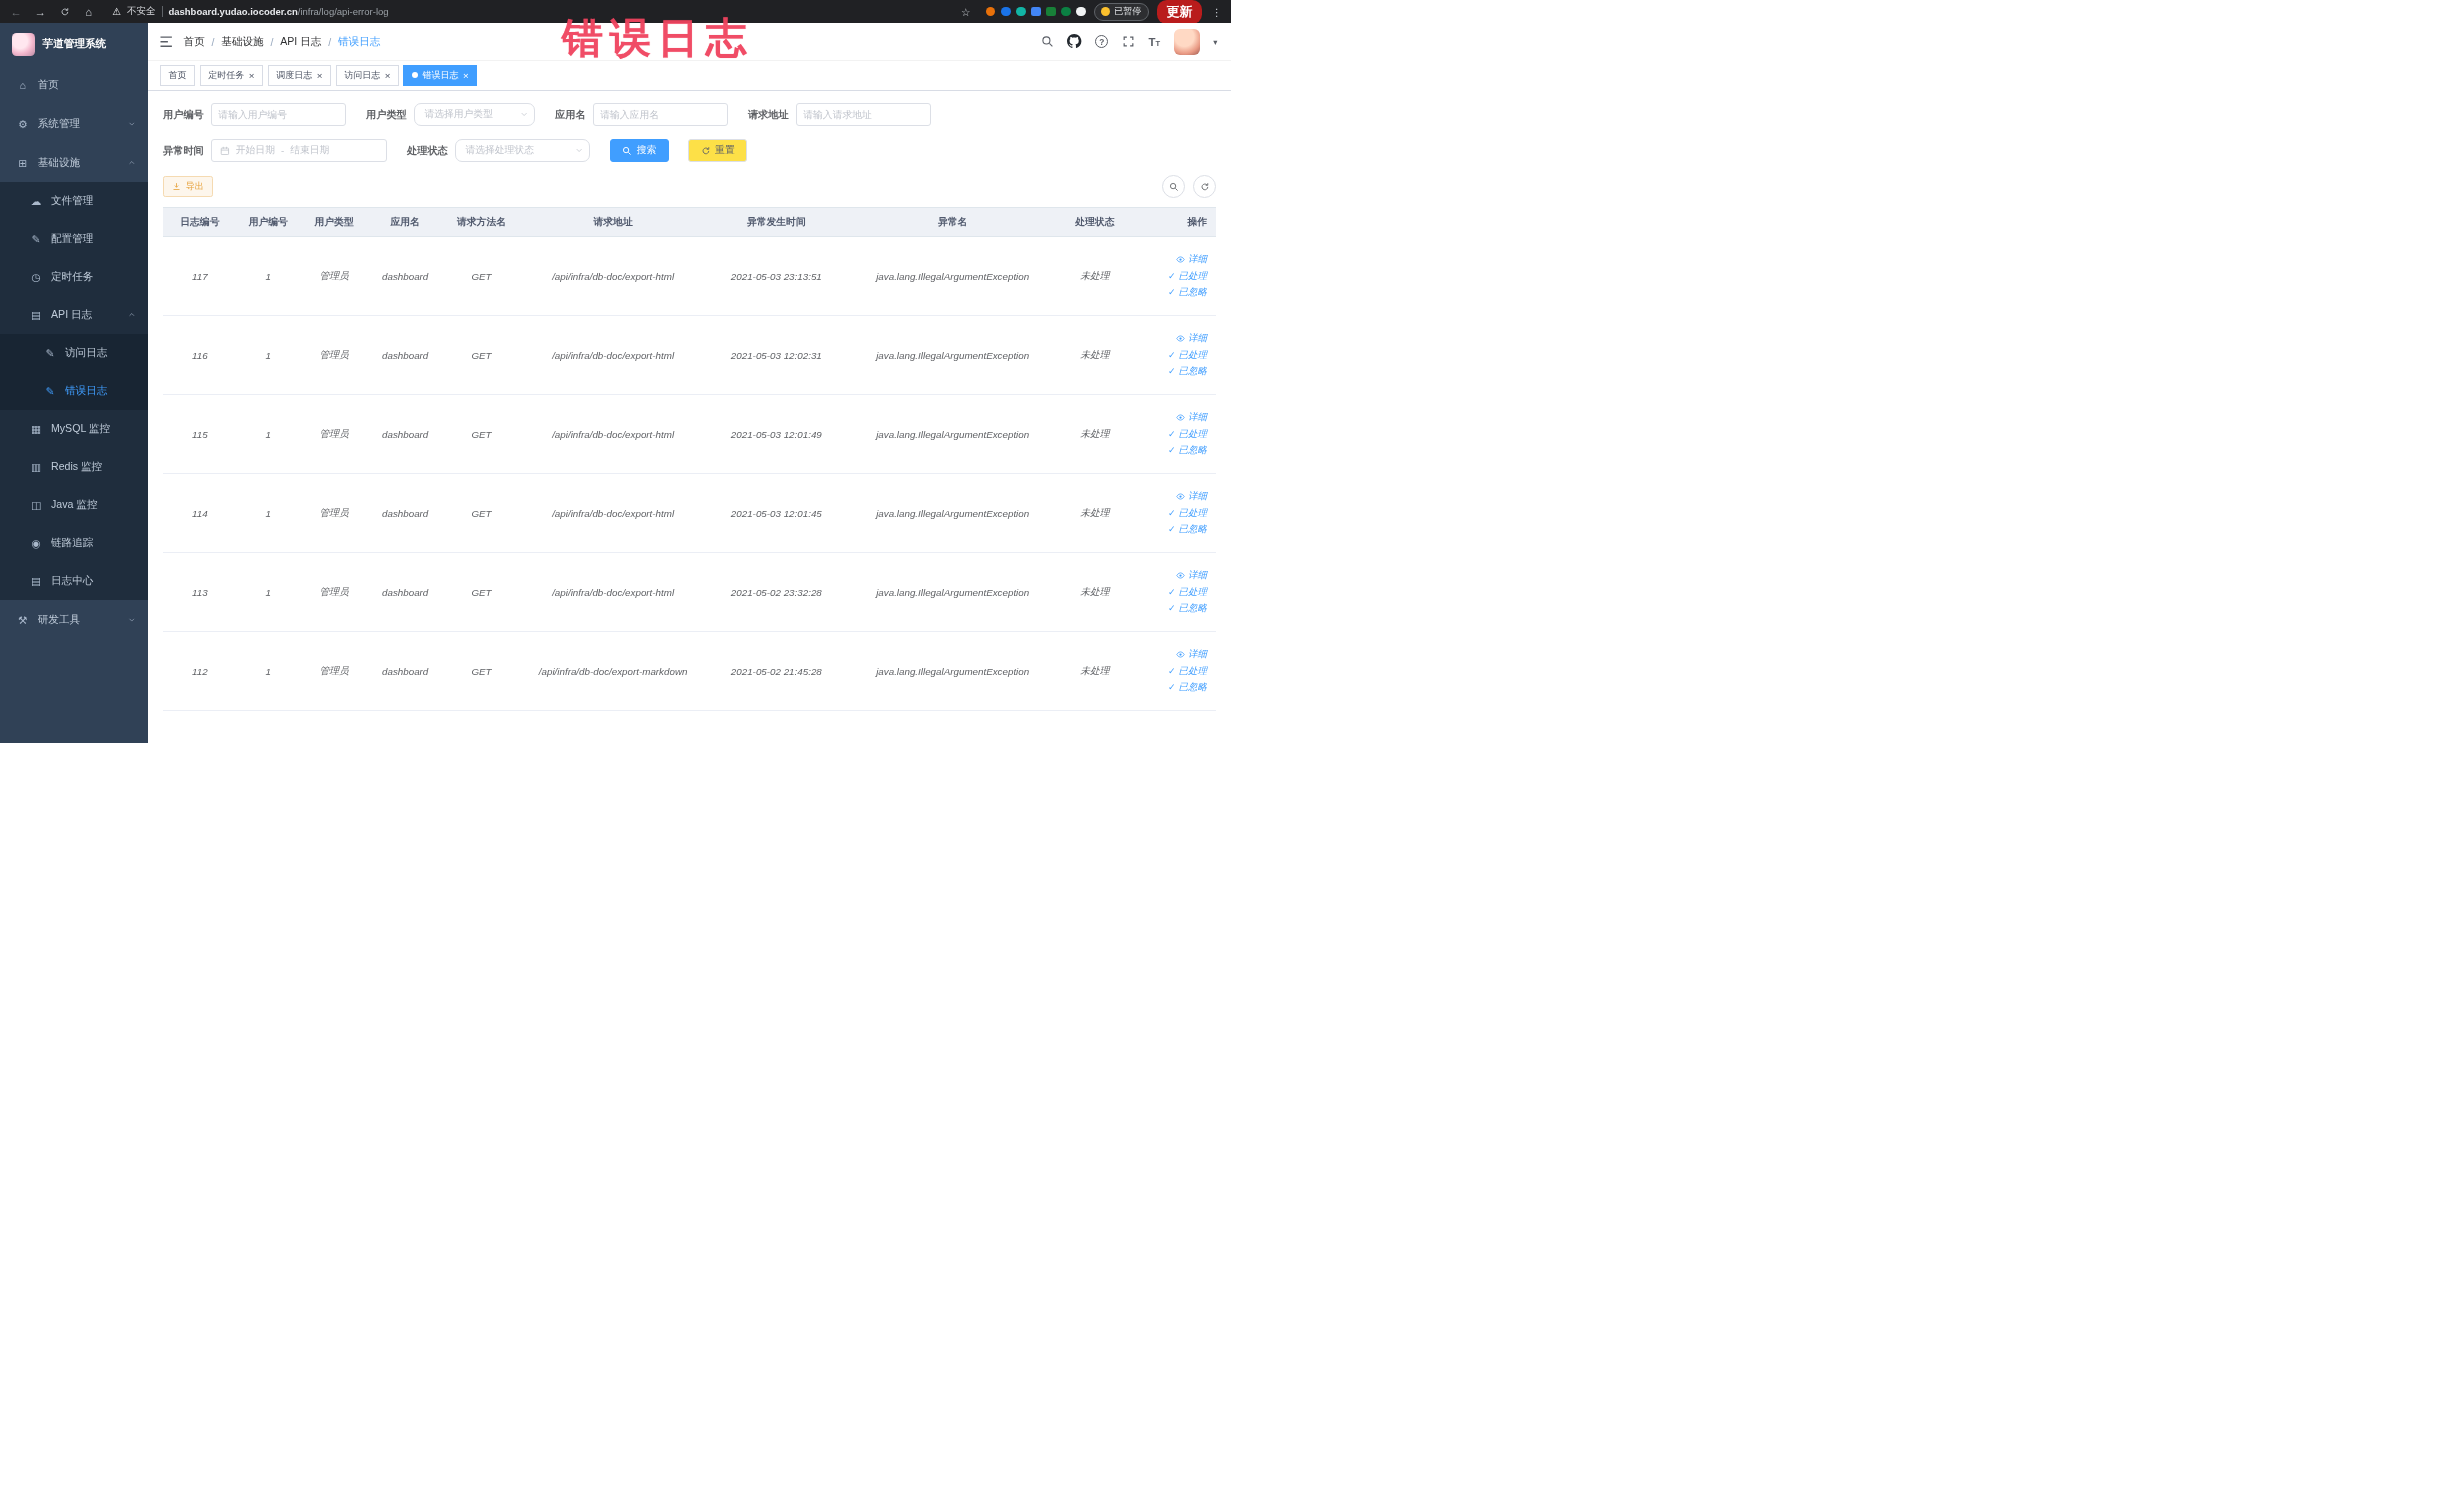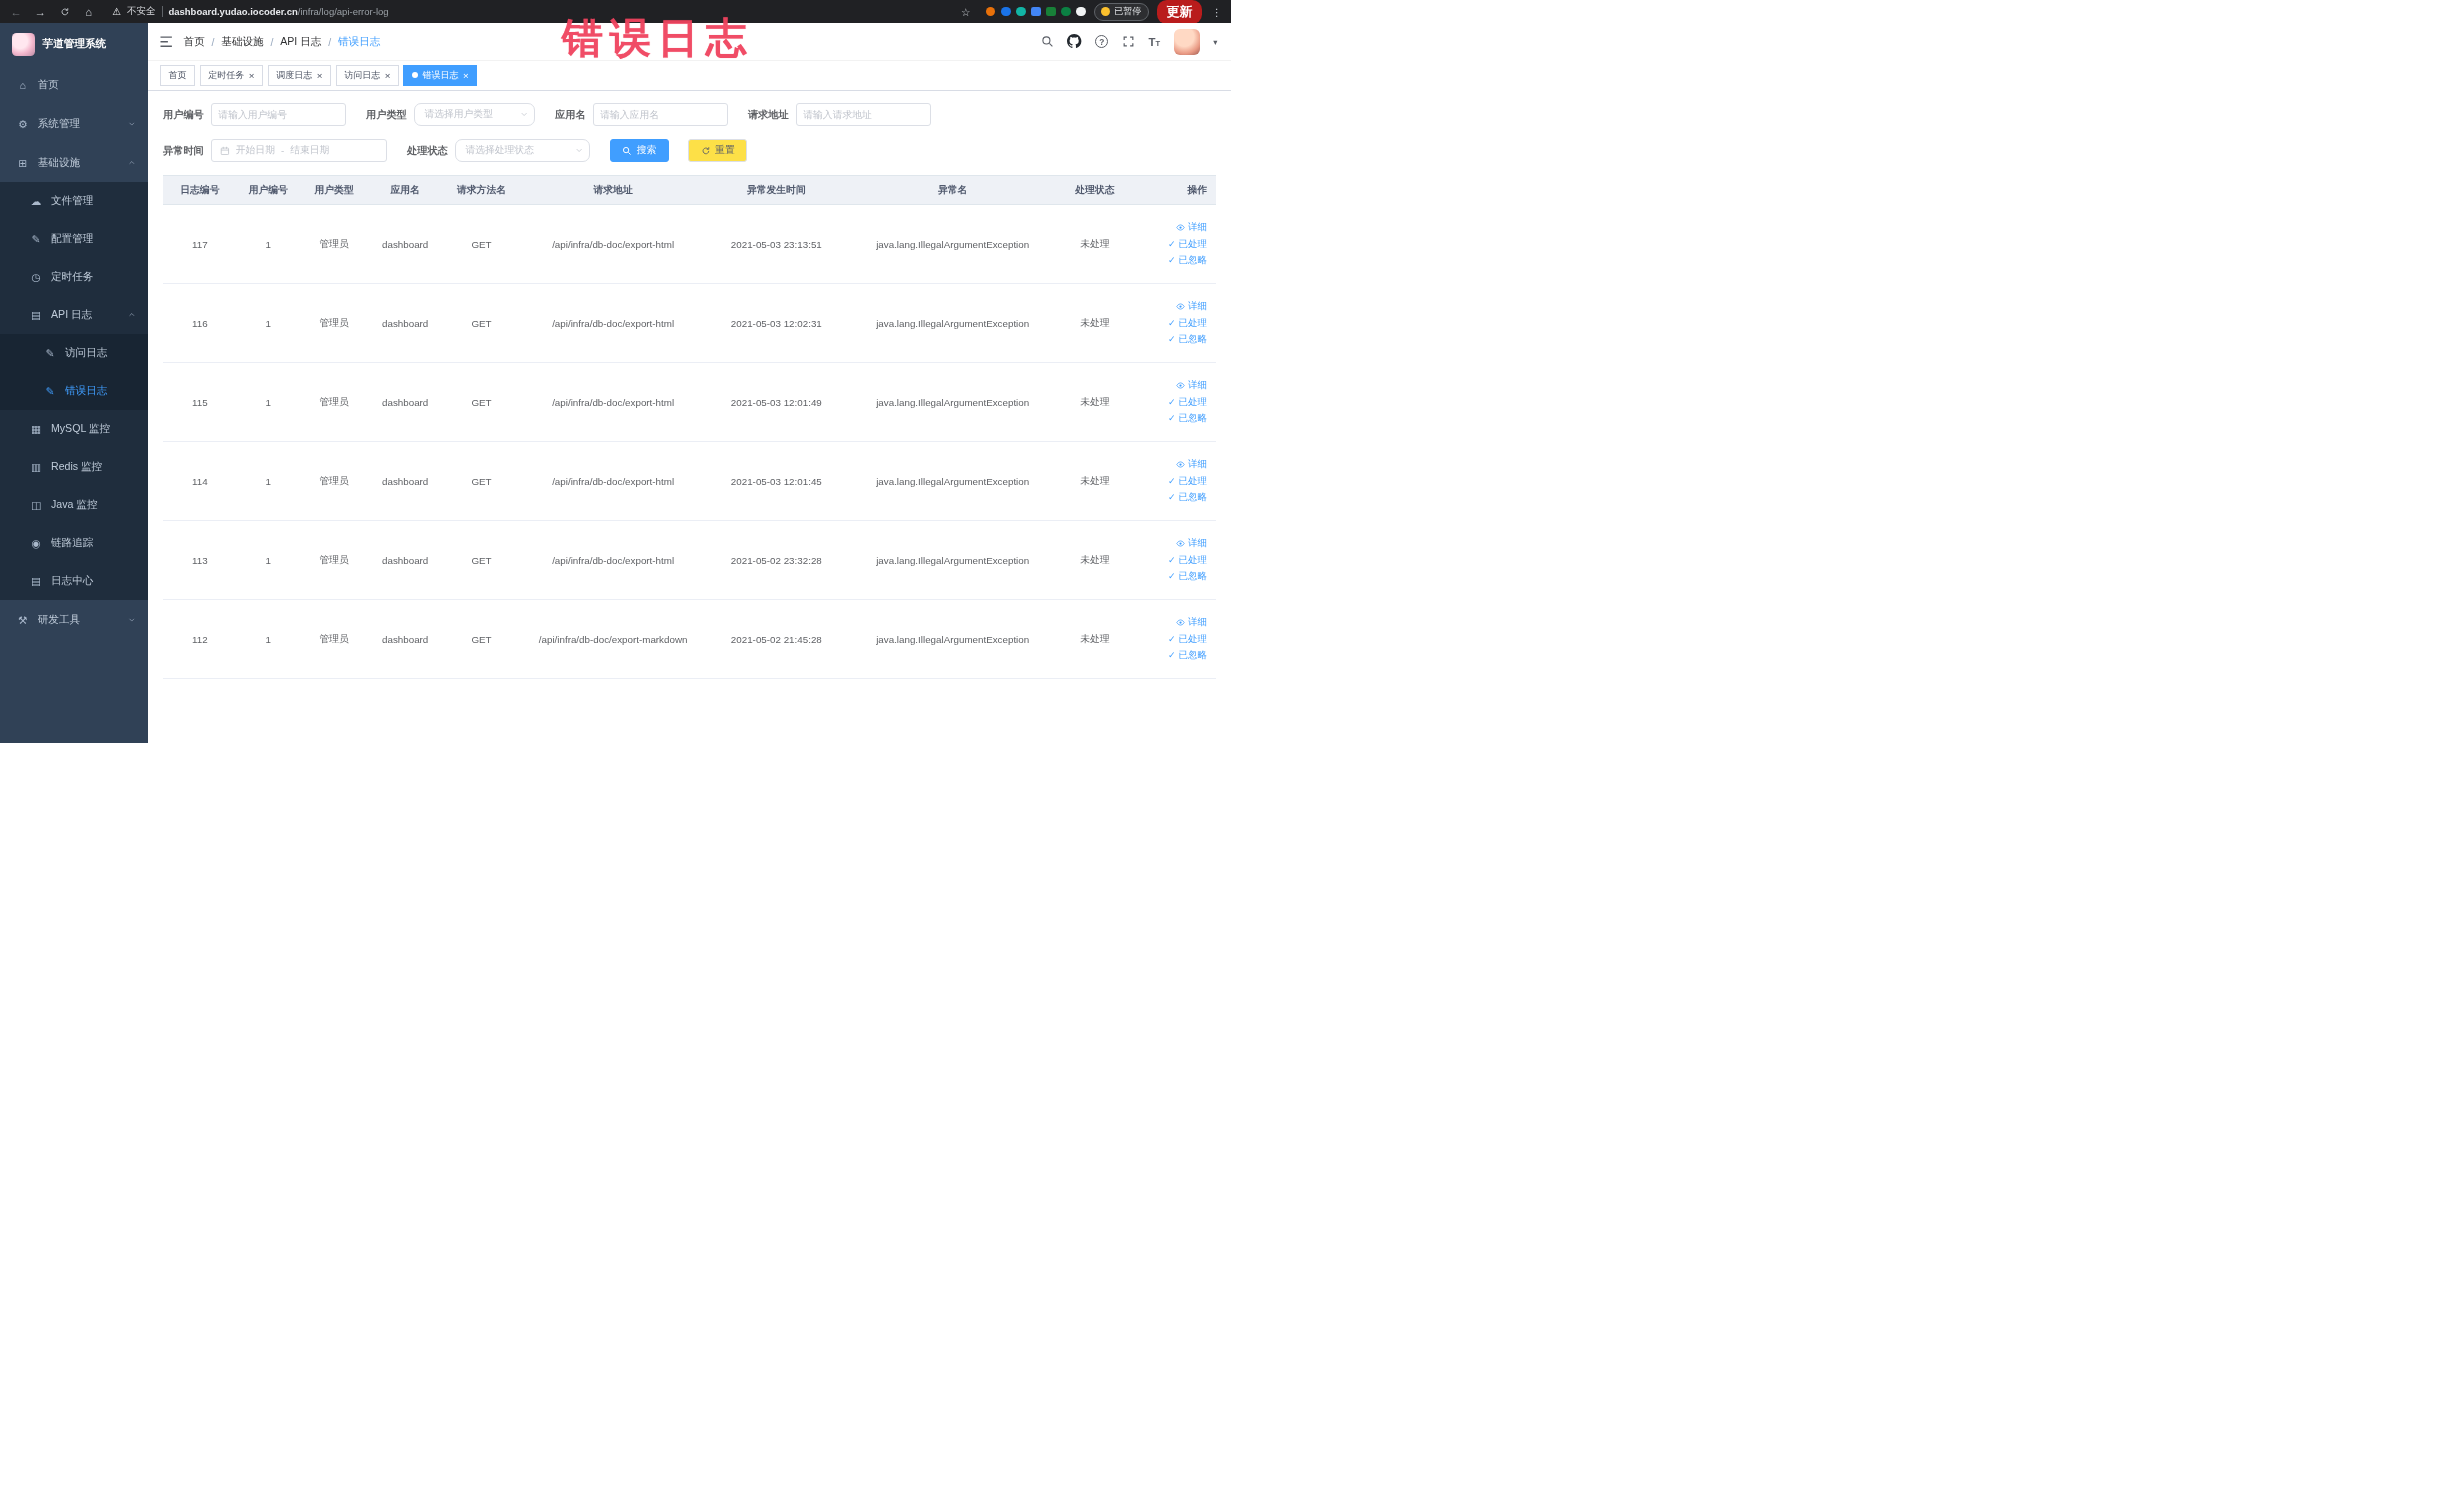--- a/index.html
+++ b/index.html
@@ -100,21 +100,21 @@
   .btn-warning-plain{background:#fdf6ec;border-color:#f5dab1;color:var(--warning);height:21px;padding:0 8.3px;font-size:9px;border-radius:2.3px;}
   .btn .bi{display:flex;align-items:center;}
 
   .toolbar-row{display:flex;align-items:center;margin-bottom:9px;}
   .circle-btns{margin-left:auto;display:flex;gap:7.6px;}
   .circle-btn{width:23px;height:23px;border-radius:50%;border:0.8px solid #dcdfe6;background:#fff;display:flex;align-items:center;justify-content:center;color:#606266;cursor:pointer;}
 
   
   table.grid{width:100%;border-collapse:collapse;table-layout:fixed;font-size:9.8px;color:#606266;margin-top:8px;}
   .grid thead th{background:#eef1f6;color:#515a6e;font-weight:700;height:29px;border-top:0.8px solid #dfe6ec;border-bottom:0.8px solid #dfe6ec;text-align:center;white-space:nowrap;overflow:hidden;}
-  .grid tbody td{height:79px;text-align:center;border-bottom:0.8px solid #ebeef5;white-space:nowrap;overflow:hidden;text-overflow:ellipsis;}
+  .grid tbody td{height:79px;text-align:center;border-bottom:0.8px solid #ebeef5;white-space:nowrap;overflow:hidden;text-overflow:ellipsis;font-style:italic;}
   .grid th:nth-child(1),.grid td:nth-child(1){width:7%;}
   .grid th:nth-child(2),.grid td:nth-child(2){width:6%;}
   .grid th:nth-child(3),.grid td:nth-child(3){width:6.5%;}
   .grid th:nth-child(4),.grid td:nth-child(4){width:7%;}
   .grid th:nth-child(5),.grid td:nth-child(5){width:7.5%;}
   .grid th:nth-child(6),.grid td:nth-child(6){width:17.5%;}
   .grid th:nth-child(7),.grid td:nth-child(7){width:13.5%;}
   .grid th:nth-child(8),.grid td:nth-child(8){width:20%;}
   .grid th:nth-child(9),.grid td:nth-child(9){width:7%;}
   .grid th:nth-child(10),.grid td:nth-child(10){width:8%;text-align:right;padding-right:9px;}
@@ -402,20 +402,45 @@
           <span class="bi">
               <svg width="9.8" height="9.8" viewBox="0 0 24 24">
                 <path d="M19 12a7 7 0 1 1-2.05-4.95" fill="none" stroke="currentColor" stroke-width="2.2"></path>
                 <path d="M19 3v5h-5" fill="none" stroke="currentColor" stroke-width="2.2"></path>
               </svg>
             </span>
           <span>重置</span>
         </button>
       </div>
 
+      <div class="toolbar-row">
+        <button class="btn btn-warning-plain">
+          <span class="bi">
+              <svg width="9" height="9" viewBox="0 0 24 24">
+                <path d="M12 3v11m0 0l-4.5-4.5M12 14l4.5-4.5" fill="none" stroke="currentColor" stroke-width="2.2"></path>
+                <path d="M4 20h16" stroke="currentColor" stroke-width="2.2"></path>
+              </svg>
+            </span>
+          <span>导出</span>
+        </button>
+        <div class="circle-btns">
+          <span class="circle-btn">
+            <svg width="9.8" height="9.8" viewBox="0 0 24 24">
+                <circle cx="10" cy="10" r="6.5" fill="none" stroke="currentColor" stroke-width="2.2"></circle>
+                <path d="M15.5 15.5l5.5 5.5" stroke="currentColor" stroke-width="2.2"></path>
+              </svg>
+          </span>
+          <span class="circle-btn">
+            <svg width="9.8" height="9.8" viewBox="0 0 24 24">
+                <path d="M19 12a7 7 0 1 1-2.05-4.95" fill="none" stroke="currentColor" stroke-width="2.2"></path>
+                <path d="M19 3v5h-5" fill="none" stroke="currentColor" stroke-width="2.2"></path>
+              </svg>
+          </span>
+        </div>
+      </div>
 
       <table class="grid">
         <thead>
           <tr>
               <th>日志编号</th>
               <th>用户编号</th>
               <th>用户类型</th>
               <th>应用名</th>
               <th>请求方法名</th>
               <th>请求地址</th>

